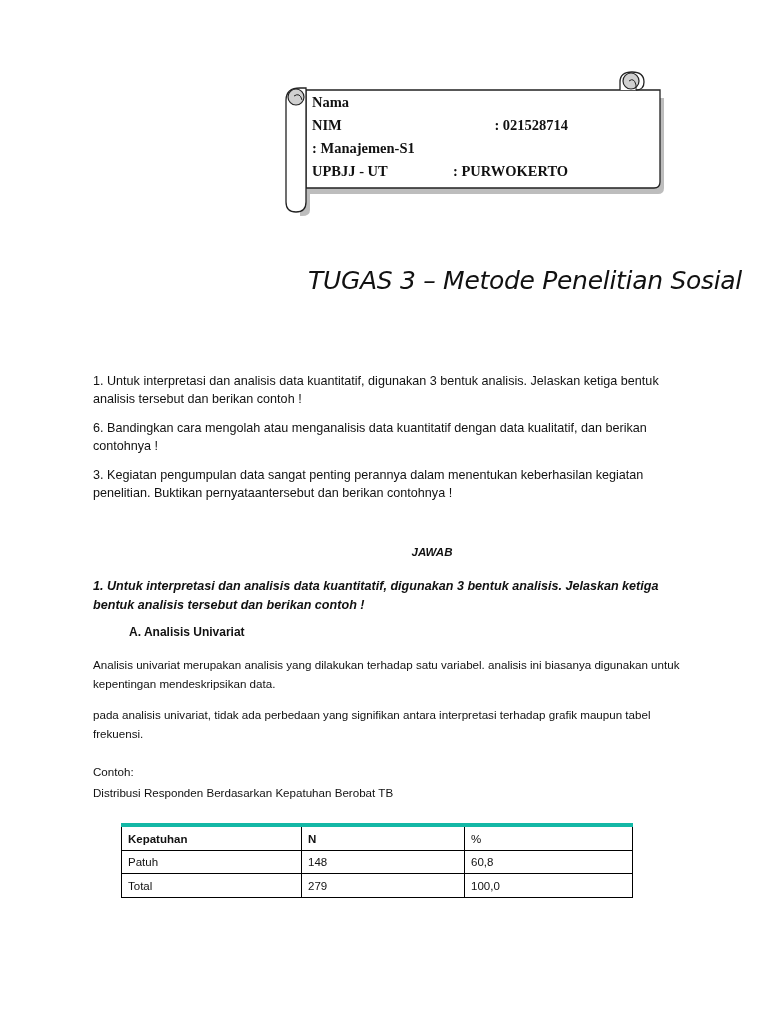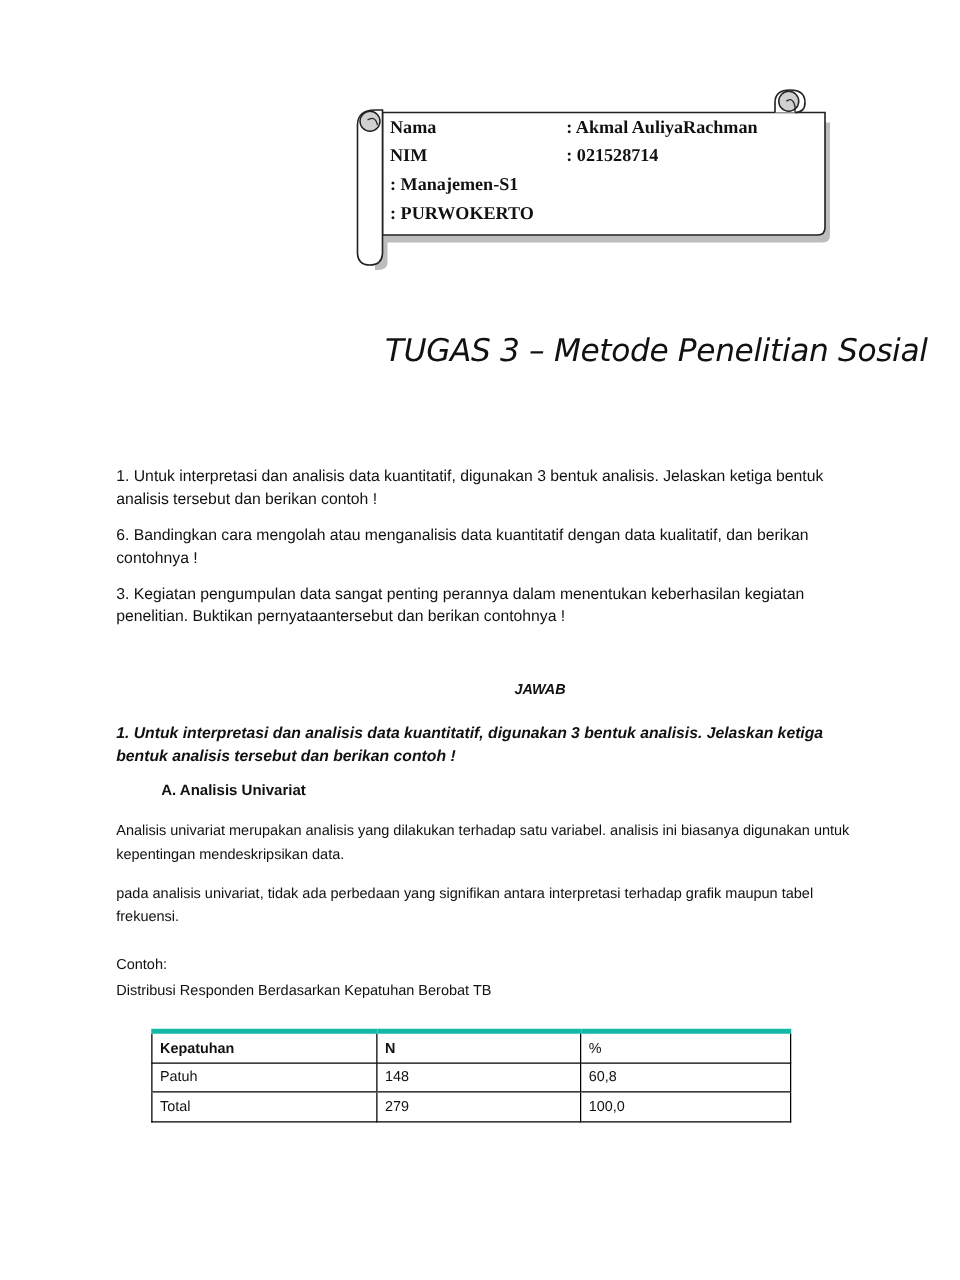--- a/index.html
+++ b/index.html
@@ -1,20 +1,20 @@
 <!DOCTYPE html>
 <html><head>
 <meta charset="utf-8">
 <style>
   html, body { margin: 0; padding: 0; background: #ffffff; }
   body { width: 768px; height: 1024px; position: relative; overflow: hidden; color: #111; }
   .scroll-wrap { position: absolute; left: 282px; top: 70px; width: 392px; height: 148px; }
   .scroll-wrap svg { position: absolute; left: 0; top: 0; }
   .id-grid { position: absolute; left: 312px; top: 92px; font-family: "Liberation Serif", serif; font-weight: bold; font-size: 14.5px; }
-  .id-row { display: flex; height: 23px; line-height: 20px; }
+  .id-row { display: flex; height: 23px; line-height: 20px; justify-content: space-between; }
   .id-label { width: 141px; }
   .title { position: absolute; left: 0; width: 742px; top: 266px; text-align: right; font-family: "DejaVu Sans", sans-serif; font-style: italic; font-size: 25px; letter-spacing: -0.3px; }
   .body-text { position: absolute; left: 93px; width: 590px; font-family: "Liberation Sans", sans-serif; font-size: 12.6px; line-height: 17.5px; }
   .q { margin: 0; }
   .jawab { position: absolute; left: 0; width: 768px; top: 546px; text-align: center; font-family: "Liberation Sans", sans-serif; font-style: italic; font-weight: bold; font-size: 11.5px; padding-left: 48px; }
   .ans-q { position: absolute; left: 93px; width: 590px; top: 577px; font-family: "Liberation Sans", sans-serif; font-style: italic; font-weight: bold; font-size: 12.6px; line-height: 19px; }
   .heading-a { position: absolute; left: 93px; top: 625px; font-family: "Liberation Sans", sans-serif; font-weight: bold; font-size: 12px; margin-left: 36px; }
   .para { position: absolute; left: 93px; width: 590px; font-family: "Liberation Sans", sans-serif; font-size: 11.6px; line-height: 19px; }
   table.freq { position: absolute; left: 121px; top: 823px; width: 512px; border-collapse: collapse; font-family: "Liberation Sans", sans-serif; font-size: 11.5px; }
   table.freq td { border-left: 1px solid #000; border-right: 1px solid #000; padding: 0 6px; height: 22px; vertical-align: middle; }
@@ -40,30 +40,30 @@
 
     <path d="M338 20 L338 12 Q338 2 350 2 Q362 2 362 12 Q362 20 354 20" fill="#fff" stroke="#222" stroke-width="1.3"></path>
     <circle cx="349" cy="11" r="8" fill="#d0d0d0" stroke="#222" stroke-width="1.2"></circle>
     <path d="M347 11 Q352 7 354 15 L354 20" fill="none" stroke="#222" stroke-width="1"></path>
   </svg>
 </div>
 
 <div class="id-grid">
   <div class="id-row">
     <span class="id-label">Nama</span>
-    <span>: Akmal AuliyaRachman</span>
   </div>
   <div class="id-row">
     <span class="id-label">NIM</span>
     <span>: 021528714</span>
   </div>
   <div class="id-row">
     <span>: Manajemen-S1</span>
   </div>
   <div class="id-row">
+    <span class="id-label">UPBJJ -  UT</span>
     <span>: PURWOKERTO</span>
   </div>
 </div>
 
 <div class="title">TUGAS 3 – Metode Penelitian Sosial</div>
 
 <p class="body-text q" style="top:373px">1. Untuk interpretasi dan analisis data kuantitatif, digunakan 3 bentuk analisis. Jelaskan ketiga bentuk analisis tersebut dan berikan contoh !</p>
 <p class="body-text q" style="top:420px">6. Bandingkan cara mengolah atau menganalisis data kuantitatif dengan data kualitatif, dan berikan contohnya !</p>
 <p class="body-text q" style="top:467px">3. Kegiatan pengumpulan data sangat penting perannya dalam menentukan keberhasilan kegiatan penelitian. Buktikan pernyataantersebut dan berikan contohnya !</p>
 

